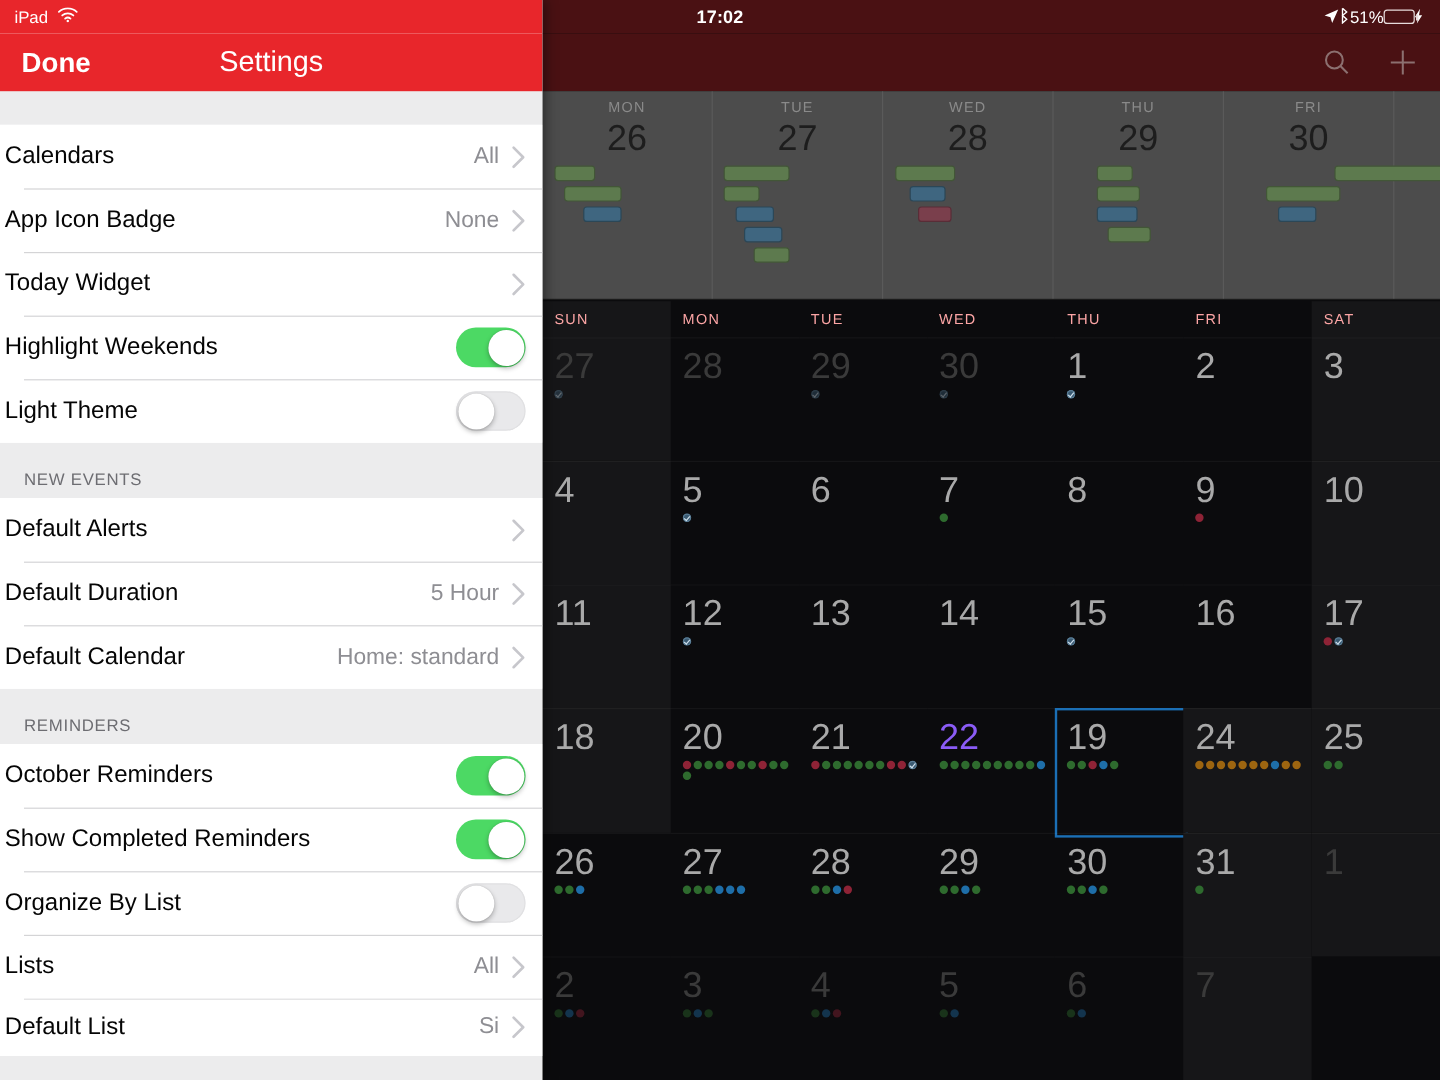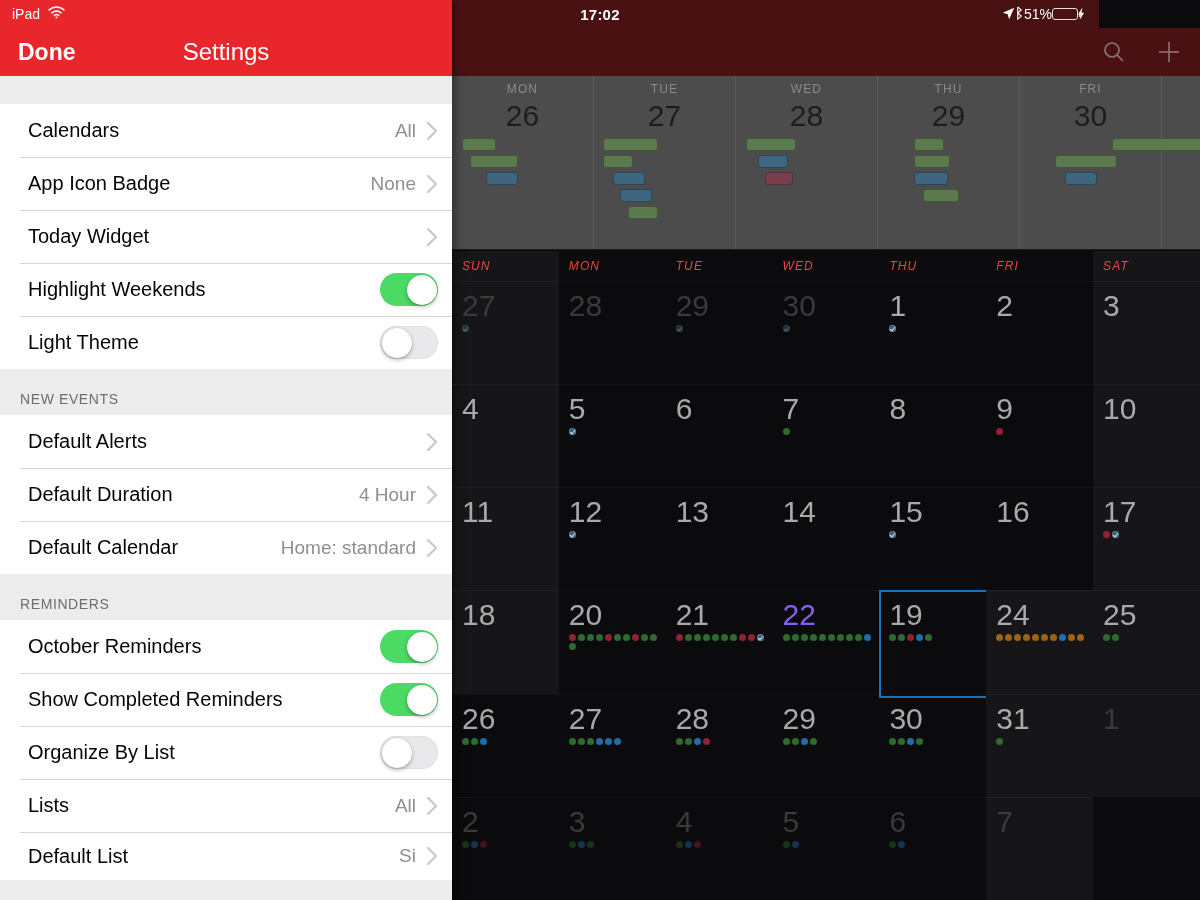--- a/index.html
+++ b/index.html
@@ -10,21 +10,21 @@
     -webkit-font-smoothing:antialiased;
   }
   .screen { position:relative; width:1200px; height:900px; overflow:hidden; }
 
   
   .cal-app {
     position:absolute; left:0; top:0; width:1200px; height:900px;
     background:#0b0b0d;
   }
   .cal-statusbar {
-    position:absolute; left:0; top:0; width:1099px; height:28px;
+    position:absolute; left:0; top:0; width:1200px; height:28px;
     background:#4a1113;
     display:flex; align-items:center;
     color:#ffffff; font-size:14px;
   }
   .sb-time {
     position:absolute; left:600px; top:0; height:28px;
     transform:translateX(-50%);
     display:flex; align-items:center;
     font-size:15px; font-weight:bold; letter-spacing:.2px;
   }
@@ -89,22 +89,22 @@
   .bar.blue  { background:#3f6680; border-color:#2b4757; }
   .bar.red   { background:#7a3f4c; border-color:#592d37; }
 
   
   .month-header {
     position:absolute; left:452px; top:251px; width:748px; height:30px;
     display:flex;
   }
   .mh-cell {
     width:106.857px; flex:0 0 106.857px;
-    font-size:12px; color:#ef4444; letter-spacing:1.1px;
-    padding-left:10px; padding-top:8px;font-style:italic;
+    font-size:12px; color:#fca5a5; letter-spacing:1.1px;
+    padding-left:10px; padding-top:8px;
   }
   .mh-cell.weekend { background:#161618; }
 
   .month-grid {
     position:absolute; left:452px; top:281px; width:748px; height:619px;
     display:grid;
     grid-template-columns:repeat(7,106.857px);
     grid-template-rows:repeat(6,103.16px);
   }
   .day-cell {
@@ -169,21 +169,21 @@
   .set-body { background:#ececed; height:824px; }
   .group-gap { height:28px; background:#ececed; }
   .group-head {
     height:46px; background:#ececed;
     display:flex; align-items:flex-end; padding:0 0 8px 20px;
     font-size:14px; color:#6d6d72; letter-spacing:.6px;
   }
   .rows { background:#ffffff; }
   .row {
     position:relative; height:53px; background:#ffffff;
-    display:flex; align-items:center; padding-left:28px; padding-right:14px;
+    display:flex; align-items:center; padding-left:4px; padding-right:14px;
   }
   .row + .row::before {
     content:""; position:absolute; left:20px; top:0; right:0; height:1px;
     background:#d4d4d6;
   }
   .row-label { font-size:20px; color:#050505; flex:1; }
   .row-value { font-size:19px; color:#8e8e93; margin-right:10px; }
   .chevron { color:#c7c7cc; font-size:20px; line-height:1; }
   .chevron svg { display:block; }
   .toggle {
@@ -651,21 +651,21 @@
           <div class="row">
             <div class="row-label">Default Alerts</div>
             <div class="chevron">
               <svg width="12" height="20" viewBox="0 0 12 20">
                 <path d="M2 2l8 8-8 8" fill="none" stroke="#c7c7cc" stroke-width="2.2" stroke-linecap="round" stroke-linejoin="round"></path>
               </svg>
             </div>
           </div>
           <div class="row">
             <div class="row-label">Default Duration</div>
-            <div class="row-value">4 Hour</div>
+            <div class="row-value">5 Hour</div>
             <div class="chevron">
               <svg width="12" height="20" viewBox="0 0 12 20">
                 <path d="M2 2l8 8-8 8" fill="none" stroke="#c7c7cc" stroke-width="2.2" stroke-linecap="round" stroke-linejoin="round"></path>
               </svg>
             </div>
           </div>
           <div class="row">
             <div class="row-label">Default Calendar</div>
             <div class="row-value">Home: standard</div>
             <div class="chevron">

